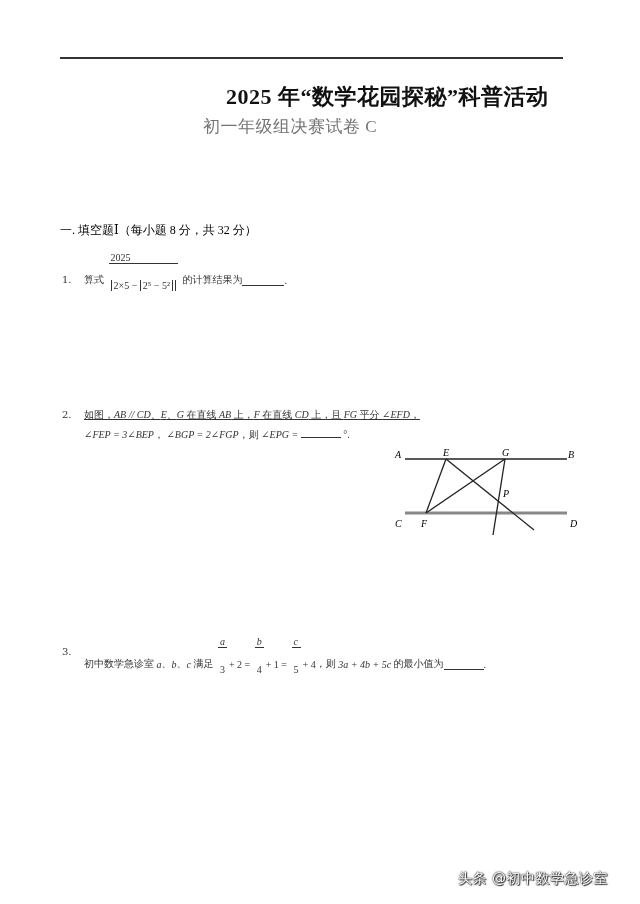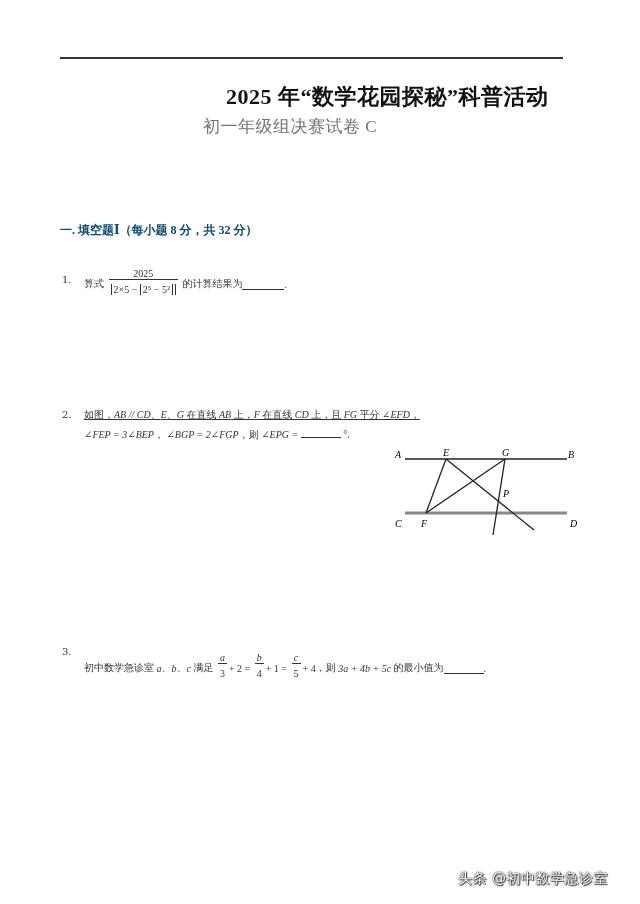--- a/index.html
+++ b/index.html
@@ -11,30 +11,30 @@
   .top-rule { left: 60px; top: 57px; width: 503px; height: 2px; background: #333; }
   .title1 {
     left: 195px; top: 82px; font-size: 22px; font-weight: bold; letter-spacing: 0.5px;
     font-family: "Liberation Serif", "DejaVu Serif", serif; color: #111; margin-left: 31px;
   }
   .title2 {
     left: 203px; top: 115px; font-size: 17px; font-weight: normal; letter-spacing: 0.5px;
     font-family: "Liberation Serif", "DejaVu Serif", serif; color: #737373;
   }
   .section {
-    left: 60px; top: 222px; font-size: 12px; font-weight: bold; color: #0c4a6e;
+    left: 60px; top: 222px; font-size: 12px; font-weight: normal; color: #000000;
     font-family: "Liberation Serif", "DejaVu Serif", serif;
   }
   .qnum { font-size: 10px; color: #333; }
   .qtext { font-size: 10px; color: #333; font-family: "Liberation Serif", "DejaVu Serif", serif; }
   .ital { font-style: italic; }
   .blank { display: inline-block; border-bottom: 1px solid #333; vertical-align: baseline; height: 10px; }
-  .frac { display: inline-block; vertical-align: middle; text-align: center; margin: 16px 2px; }
+  .frac { display: inline-block; vertical-align: middle; margin: 0 2px; }
   .frac .num { display: block; padding: 0 2px; font-size: 10px; line-height: 11px; }
-  .frac .den { display: block; border-top: 1px solid #333; padding: 4px 2px; font-size: 10px; line-height: 12px; }
+  .frac .den { display: block; border-top: 1px solid #333; padding: 16px 2px; font-size: 10px; line-height: 12px; }
   .absval { border-left: 1px solid #333; border-right: 1px solid #333; padding: 0 2px; }
   .diagram-label { font-size: 10px; font-style: italic; font-family: "Liberation Serif", "DejaVu Serif", serif; color: #333; }
   .watermark {
     left: 458px; top: 870px; font-size: 14px; color: #fff;
     font-family: "DejaVu Sans", "Liberation Sans", sans-serif;
     text-shadow: 0 0 2px #222, 0 0 1px #222, 1px 1px 1px #333;
     letter-spacing: 0.5px;
   }
 </style>
 </head>

